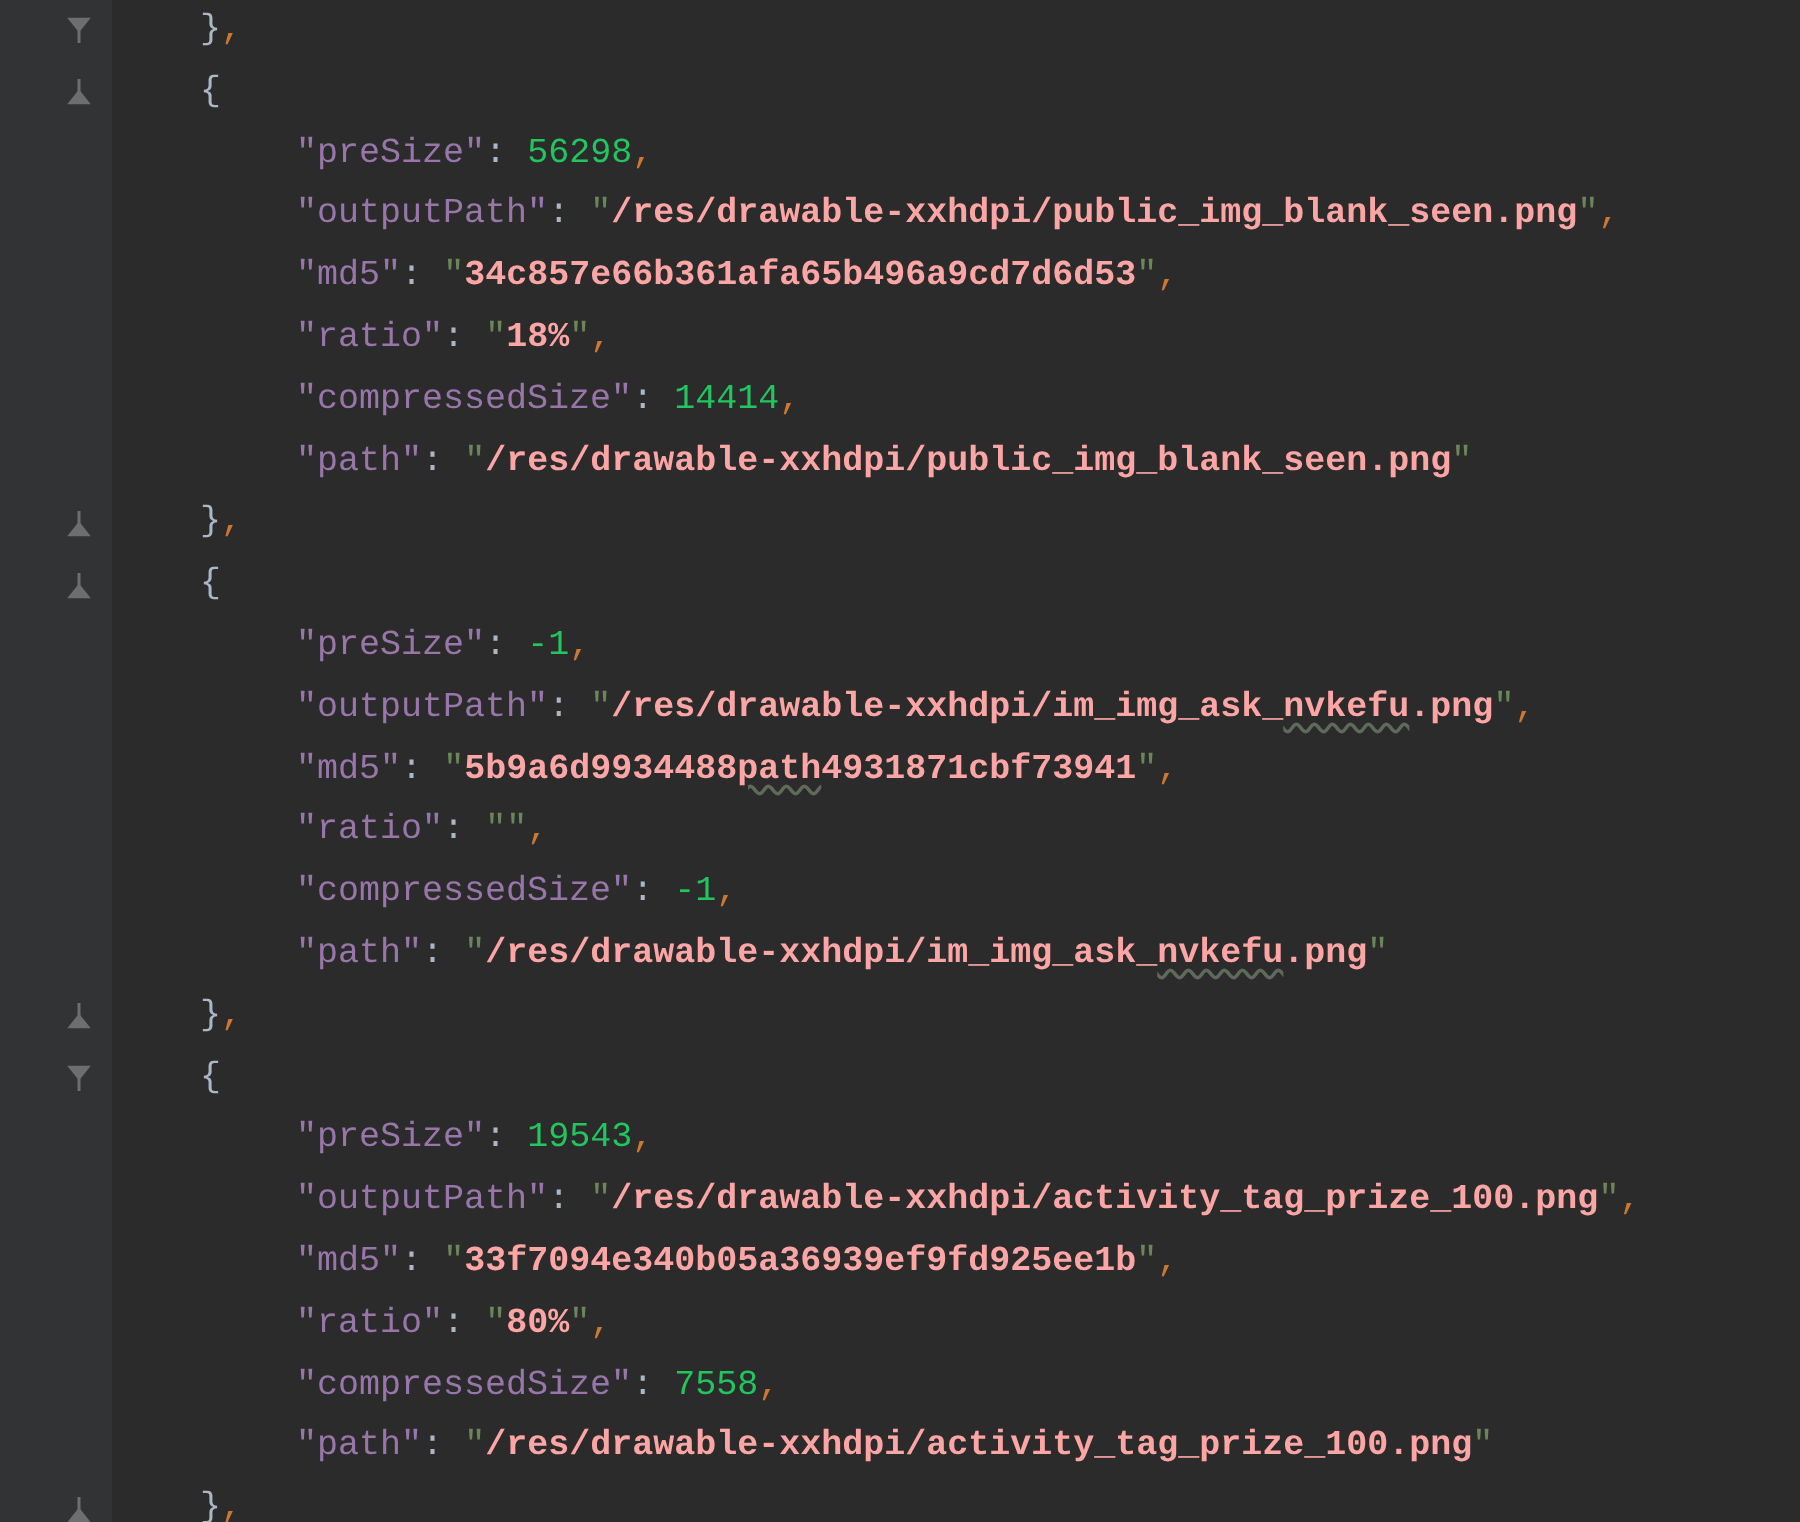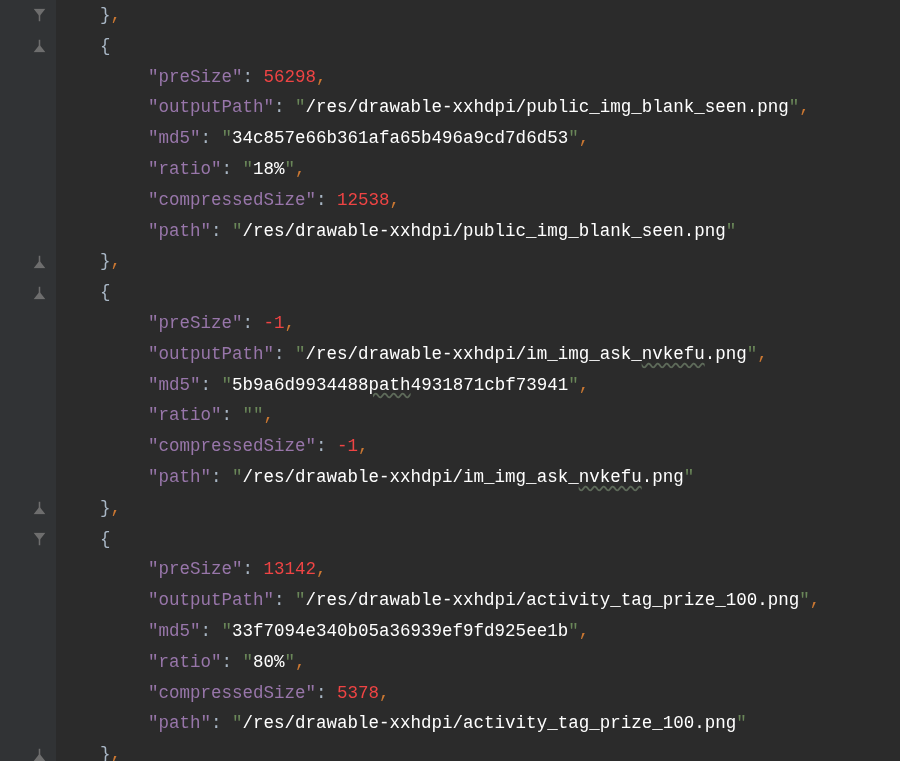--- a/index.html
+++ b/index.html
@@ -28,22 +28,22 @@
     height: 30.8px;
     line-height: 30.8px;
     white-space: pre;
     position: relative;
   }
   .ind1 { padding-left: 44px; }
   .ind2 { padding-left: 92px; }
   .brace   { color: #a9b7c6; }
   .key     { color: #9876aa; font-family: Liberation Mono, monospace; } 
   .colon   { color: #a9b7c6; }
-  .str     { color: #ffffff; } 
-  .num     { color: #ef4444; } 
+  .str     { color: #fca5a5; font-weight: bold; } 
+  .num     { color: #22c55e; } 
   .comma   { color: #cc7832; } 
   .q       { color: #6a8759; }
   .pq      { color: #9876aa; }
 
   
   .fold {
     position: absolute;
     left: 33px;
     top: 50%;
     transform: translateY(-50%);
@@ -122,35 +122,35 @@
 </div>
 
 <div class="code">
 
   <div class="line ind1"><span class="brace">}</span><span class="comma">,</span></div>
   <div class="line ind1"><span class="brace">{</span></div>
   <div class="line ind2"><span class="pq">"</span><span class="key">preSize</span><span class="pq">"</span><span class="colon">: </span><span class="num">56298</span><span class="comma">,</span></div>
   <div class="line ind2"><span class="pq">"</span><span class="key">outputPath</span><span class="pq">"</span><span class="colon">: </span><span class="q">"</span><span class="str">/res/drawable-xxhdpi/public_img_blank_seen.png</span><span class="q">"</span><span class="comma">,</span></div>
   <div class="line ind2"><span class="pq">"</span><span class="key">md5</span><span class="pq">"</span><span class="colon">: </span><span class="q">"</span><span class="str">34c857e66b361afa65b496a9cd7d6d53</span><span class="q">"</span><span class="comma">,</span></div>
   <div class="line ind2"><span class="pq">"</span><span class="key">ratio</span><span class="pq">"</span><span class="colon">: </span><span class="q">"</span><span class="str">18%</span><span class="q">"</span><span class="comma">,</span></div>
-  <div class="line ind2"><span class="pq">"</span><span class="key">compressedSize</span><span class="pq">"</span><span class="colon">: </span><span class="num">12538</span><span class="comma">,</span></div>
+  <div class="line ind2"><span class="pq">"</span><span class="key">compressedSize</span><span class="pq">"</span><span class="colon">: </span><span class="num">14414</span><span class="comma">,</span></div>
   <div class="line ind2"><span class="pq">"</span><span class="key">path</span><span class="pq">"</span><span class="colon">: </span><span class="q">"</span><span class="str">/res/drawable-xxhdpi/public_img_blank_seen.png</span><span class="q">"</span></div>
   <div class="line ind1"><span class="brace">}</span><span class="comma">,</span></div>
 
   <div class="line ind1"><span class="brace">{</span></div>
   <div class="line ind2"><span class="pq">"</span><span class="key">preSize</span><span class="pq">"</span><span class="colon">: </span><span class="num">-1</span><span class="comma">,</span></div>
   <div class="line ind2"><span class="pq">"</span><span class="key">outputPath</span><span class="pq">"</span><span class="colon">: </span><span class="q">"</span><span class="str">/res/drawable-xxhdpi/im_img_ask_</span><span class="str wavy">nvkefu</span><span class="str">.png</span><span class="q">"</span><span class="comma">,</span></div>
   <div class="line ind2"><span class="pq">"</span><span class="key">md5</span><span class="pq">"</span><span class="colon">: </span><span class="q">"</span><span class="str">5b9a6d9934488</span><span class="str wavy">path</span><span class="str">4931871cbf73941</span><span class="q">"</span><span class="comma">,</span></div>
   <div class="line ind2"><span class="pq">"</span><span class="key">ratio</span><span class="pq">"</span><span class="colon">: </span><span class="q">"</span><span class="str"></span><span class="q">"</span><span class="comma">,</span></div>
   <div class="line ind2"><span class="pq">"</span><span class="key">compressedSize</span><span class="pq">"</span><span class="colon">: </span><span class="num">-1</span><span class="comma">,</span></div>
   <div class="line ind2"><span class="pq">"</span><span class="key">path</span><span class="pq">"</span><span class="colon">: </span><span class="q">"</span><span class="str">/res/drawable-xxhdpi/im_img_ask_</span><span class="str wavy">nvkefu</span><span class="str">.png</span><span class="q">"</span></div>
   <div class="line ind1"><span class="brace">}</span><span class="comma">,</span></div>
 
   <div class="line ind1"><span class="brace">{</span></div>
-  <div class="line ind2"><span class="pq">"</span><span class="key">preSize</span><span class="pq">"</span><span class="colon">: </span><span class="num">13142</span><span class="comma">,</span></div>
+  <div class="line ind2"><span class="pq">"</span><span class="key">preSize</span><span class="pq">"</span><span class="colon">: </span><span class="num">19543</span><span class="comma">,</span></div>
   <div class="line ind2"><span class="pq">"</span><span class="key">outputPath</span><span class="pq">"</span><span class="colon">: </span><span class="q">"</span><span class="str">/res/drawable-xxhdpi/activity_tag_prize_100.png</span><span class="q">"</span><span class="comma">,</span></div>
   <div class="line ind2"><span class="pq">"</span><span class="key">md5</span><span class="pq">"</span><span class="colon">: </span><span class="q">"</span><span class="str">33f7094e340b05a36939ef9fd925ee1b</span><span class="q">"</span><span class="comma">,</span></div>
   <div class="line ind2"><span class="pq">"</span><span class="key">ratio</span><span class="pq">"</span><span class="colon">: </span><span class="q">"</span><span class="str">80%</span><span class="q">"</span><span class="comma">,</span></div>
-  <div class="line ind2"><span class="pq">"</span><span class="key">compressedSize</span><span class="pq">"</span><span class="colon">: </span><span class="num">5378</span><span class="comma">,</span></div>
+  <div class="line ind2"><span class="pq">"</span><span class="key">compressedSize</span><span class="pq">"</span><span class="colon">: </span><span class="num">7558</span><span class="comma">,</span></div>
   <div class="line ind2"><span class="pq">"</span><span class="key">path</span><span class="pq">"</span><span class="colon">: </span><span class="q">"</span><span class="str">/res/drawable-xxhdpi/activity_tag_prize_100.png</span><span class="q">"</span></div>
   <div class="line ind1"><span class="brace">}</span><span class="comma">,</span></div>
 
 </div>
 
 </body></html>

